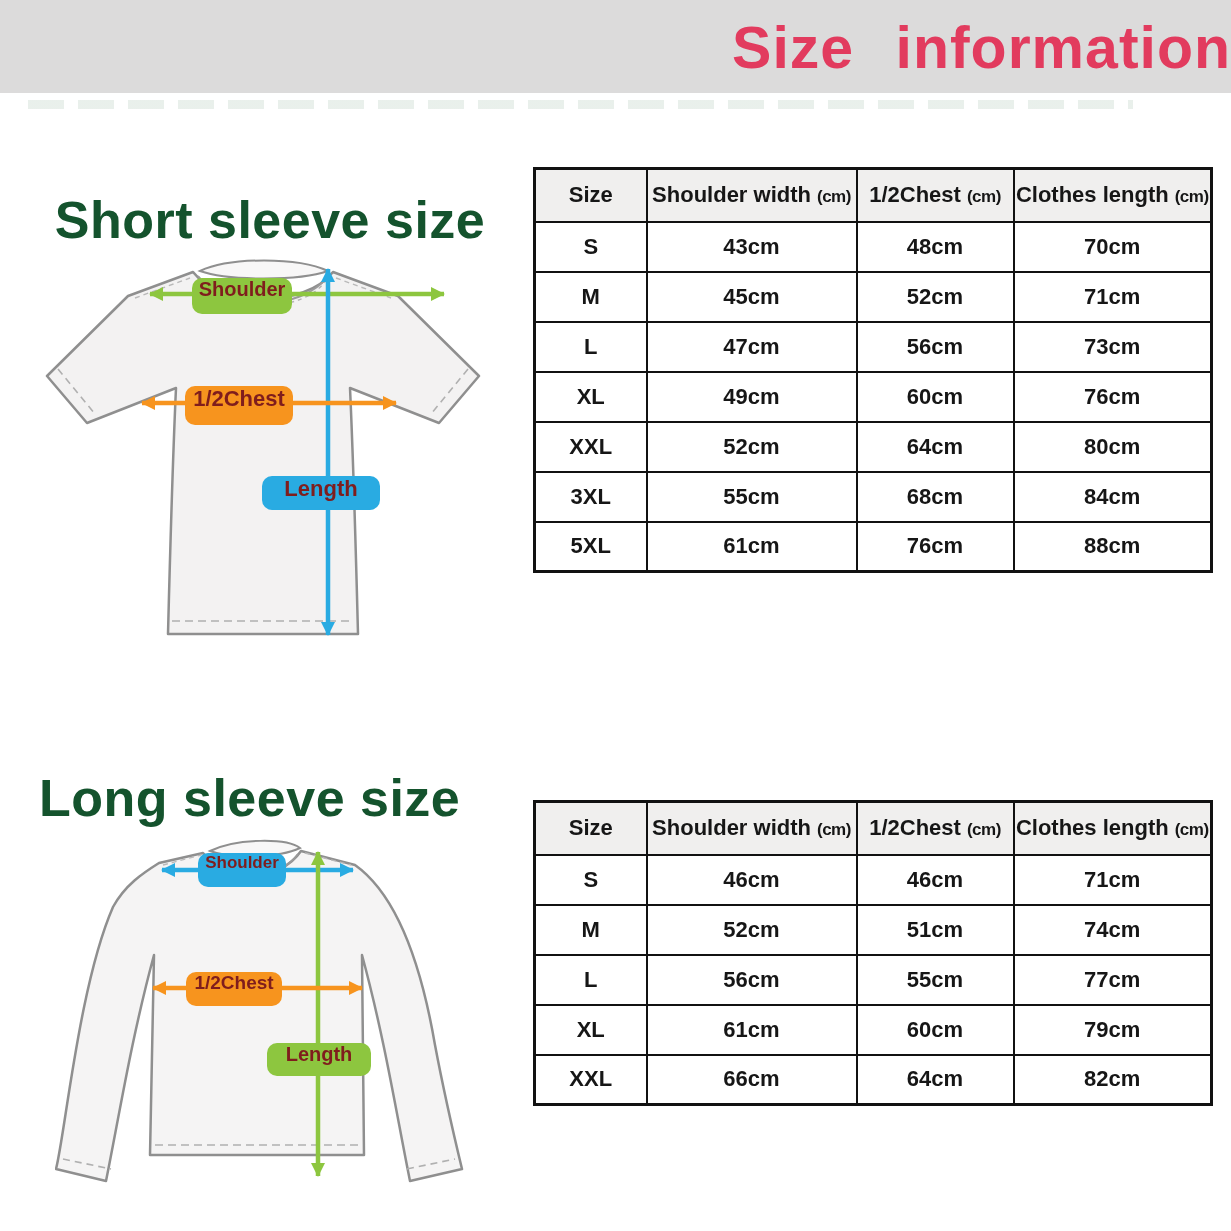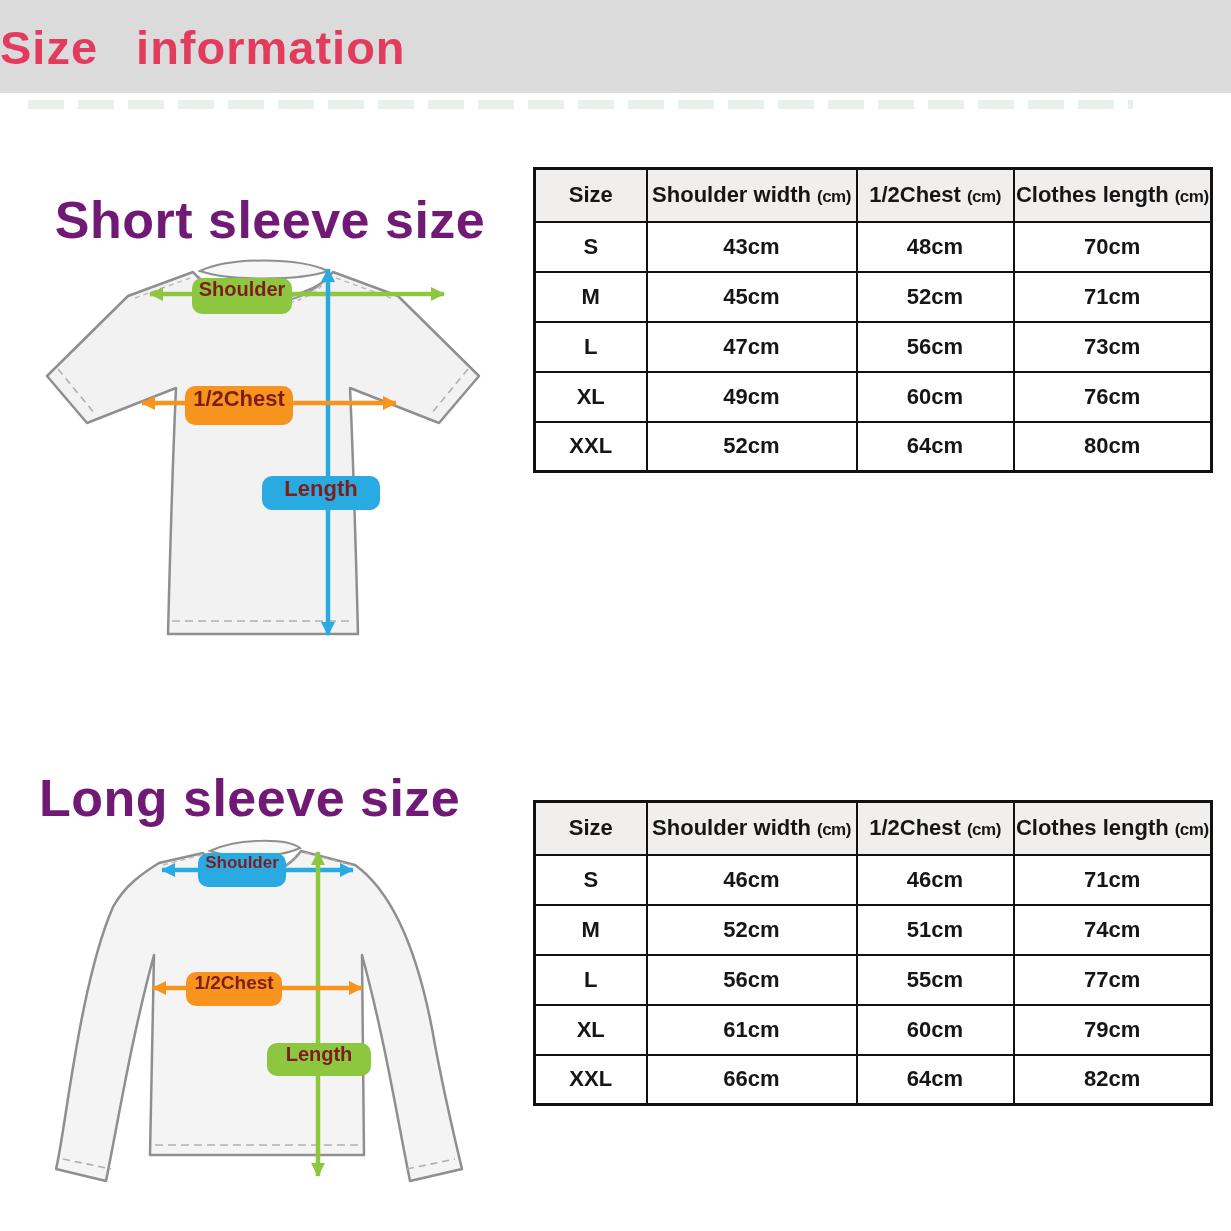--- a/index.html
+++ b/index.html
@@ -1,28 +1,28 @@
 <!DOCTYPE html>
 <html><head>
 <meta charset="utf-8">
 <style>
   * { margin:0; padding:0; box-sizing:border-box; }
   html,body { background:#fff; }
   body { font-family:"Liberation Sans", sans-serif; }
   .page { position:relative; width:1231px; height:1231px; background:#ffffff; overflow:hidden; }
 
   .top-band { position:absolute; left:0; top:0; width:1231px; height:93px; background:#dcdbdb; }
-  .page-title { width:100%; height:93px; line-height:96px; text-align:left;
-    font-size:47px; font-weight:bold; color:#e23b5e; word-spacing:24px; letter-spacing:1px; }
+  .page-title { width:100%; height:93px; line-height:96px; text-align:right;
+    font-size:59px; font-weight:bold; color:#e23b5e; word-spacing:24px; letter-spacing:1px; }
 
   .decor-dashes { position:absolute; left:28px; top:100px; width:1105px; height:9px;
     background:repeating-linear-gradient(90deg, rgba(183,205,190,0.30) 0 36px, transparent 36px 50px); }
 
   .section-heading { position:absolute; text-align:center; font-size:52px; font-weight:bold;
-    color:#701a75; letter-spacing:0.5px; white-space:nowrap; }
+    color:#14532d; letter-spacing:0.5px; white-space:nowrap; }
   .heading-short { left:40px; top:190px; width:460px; }
   .heading-long  { left:39px; top:768px; width:420px; }
 
   .diagram { position:absolute; }
   .diagram-short { left:38px;  top:256px; }
   .diagram-long  { left:55px;  top:835px; }
 
   .badge { position:absolute; display:flex; align-items:flex-start; justify-content:center;
     color:#7f1d1d; font-weight:bold; border-radius:10px; white-space:nowrap; }
   .badge-green  { background:#8dc63f; }
@@ -136,20 +136,32 @@
           <td>XL</td>
           <td>49cm</td>
           <td>60cm</td>
           <td>76cm</td>
         </tr>
         <tr>
           <td>XXL</td>
           <td>52cm</td>
           <td>64cm</td>
           <td>80cm</td>
+        </tr>
+        <tr>
+          <td>3XL</td>
+          <td>55cm</td>
+          <td>68cm</td>
+          <td>84cm</td>
+        </tr>
+        <tr>
+          <td>5XL</td>
+          <td>61cm</td>
+          <td>76cm</td>
+          <td>88cm</td>
         </tr>
       </tbody>
     </table>
 
   <div class="section-heading heading-long">Long sleeve size</div>
 
   <svg class="diagram diagram-long" width="450" height="380" viewBox="0 0 450 380">
     <defs>
       <marker id="ah-green2" markerUnits="userSpaceOnUse" markerWidth="16" markerHeight="16" refX="13" refY="7" orient="auto-start-reverse">
           <path d="M0,0 L14,7 L0,14 Z" fill="#8dc63f"></path>

